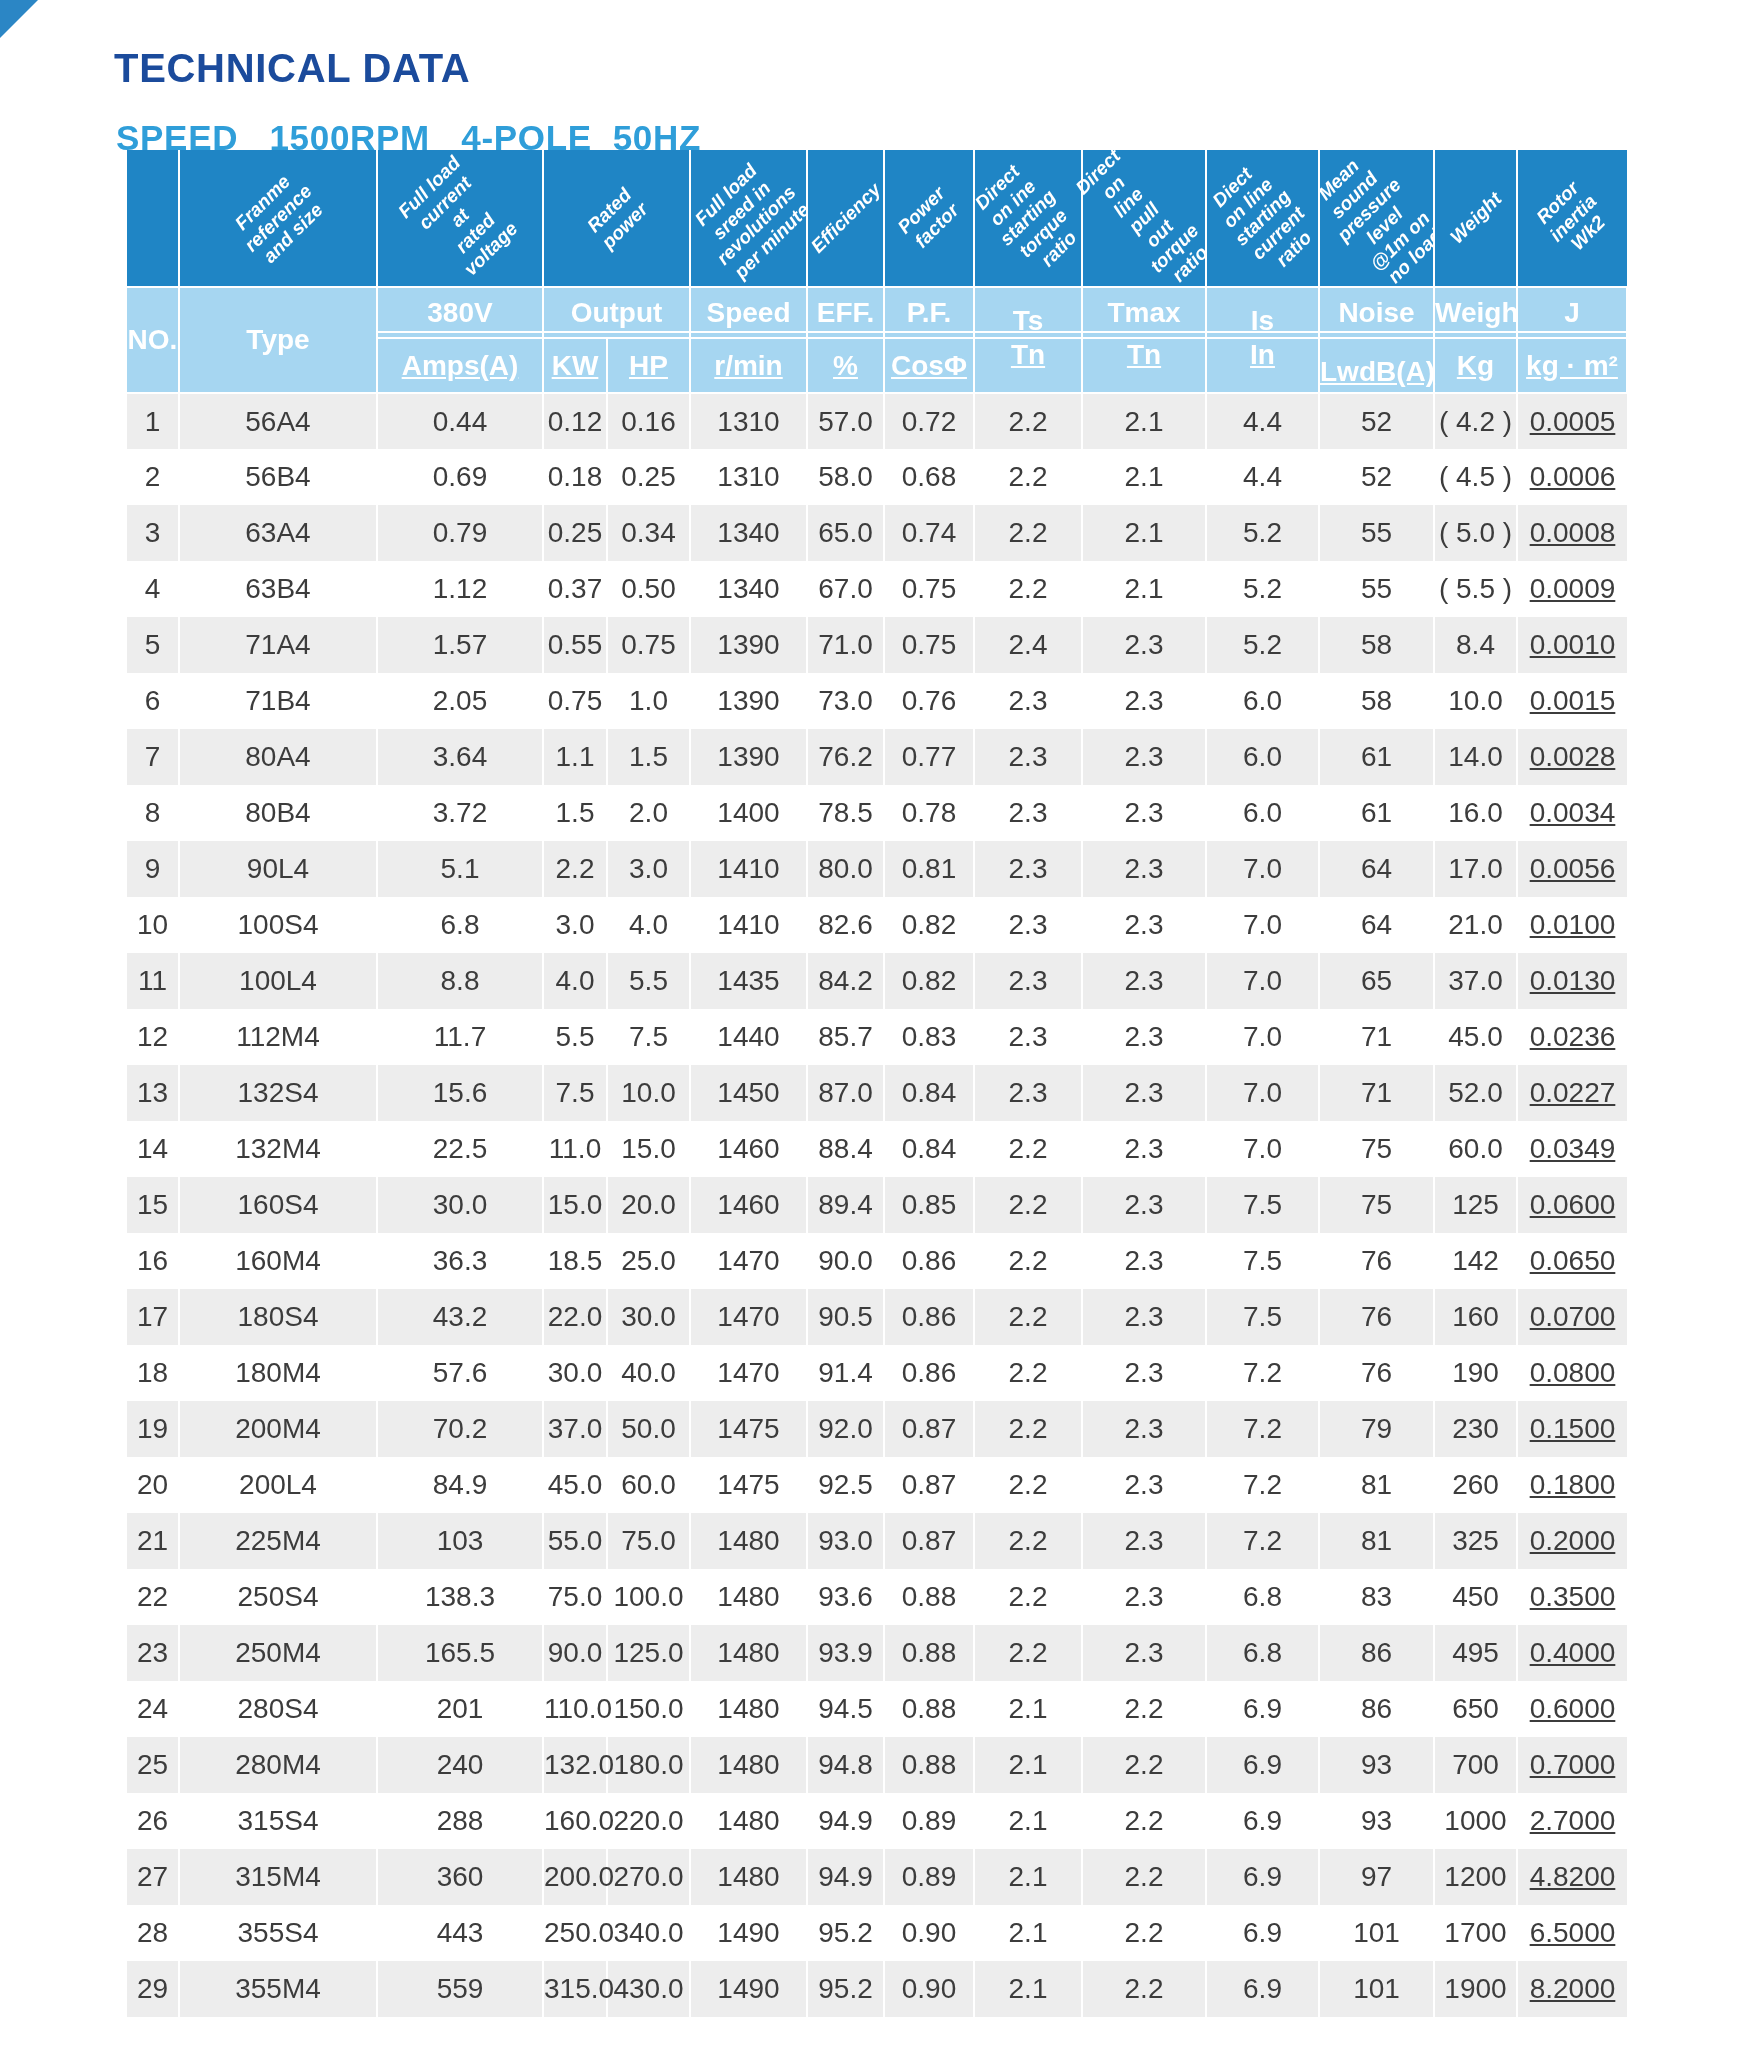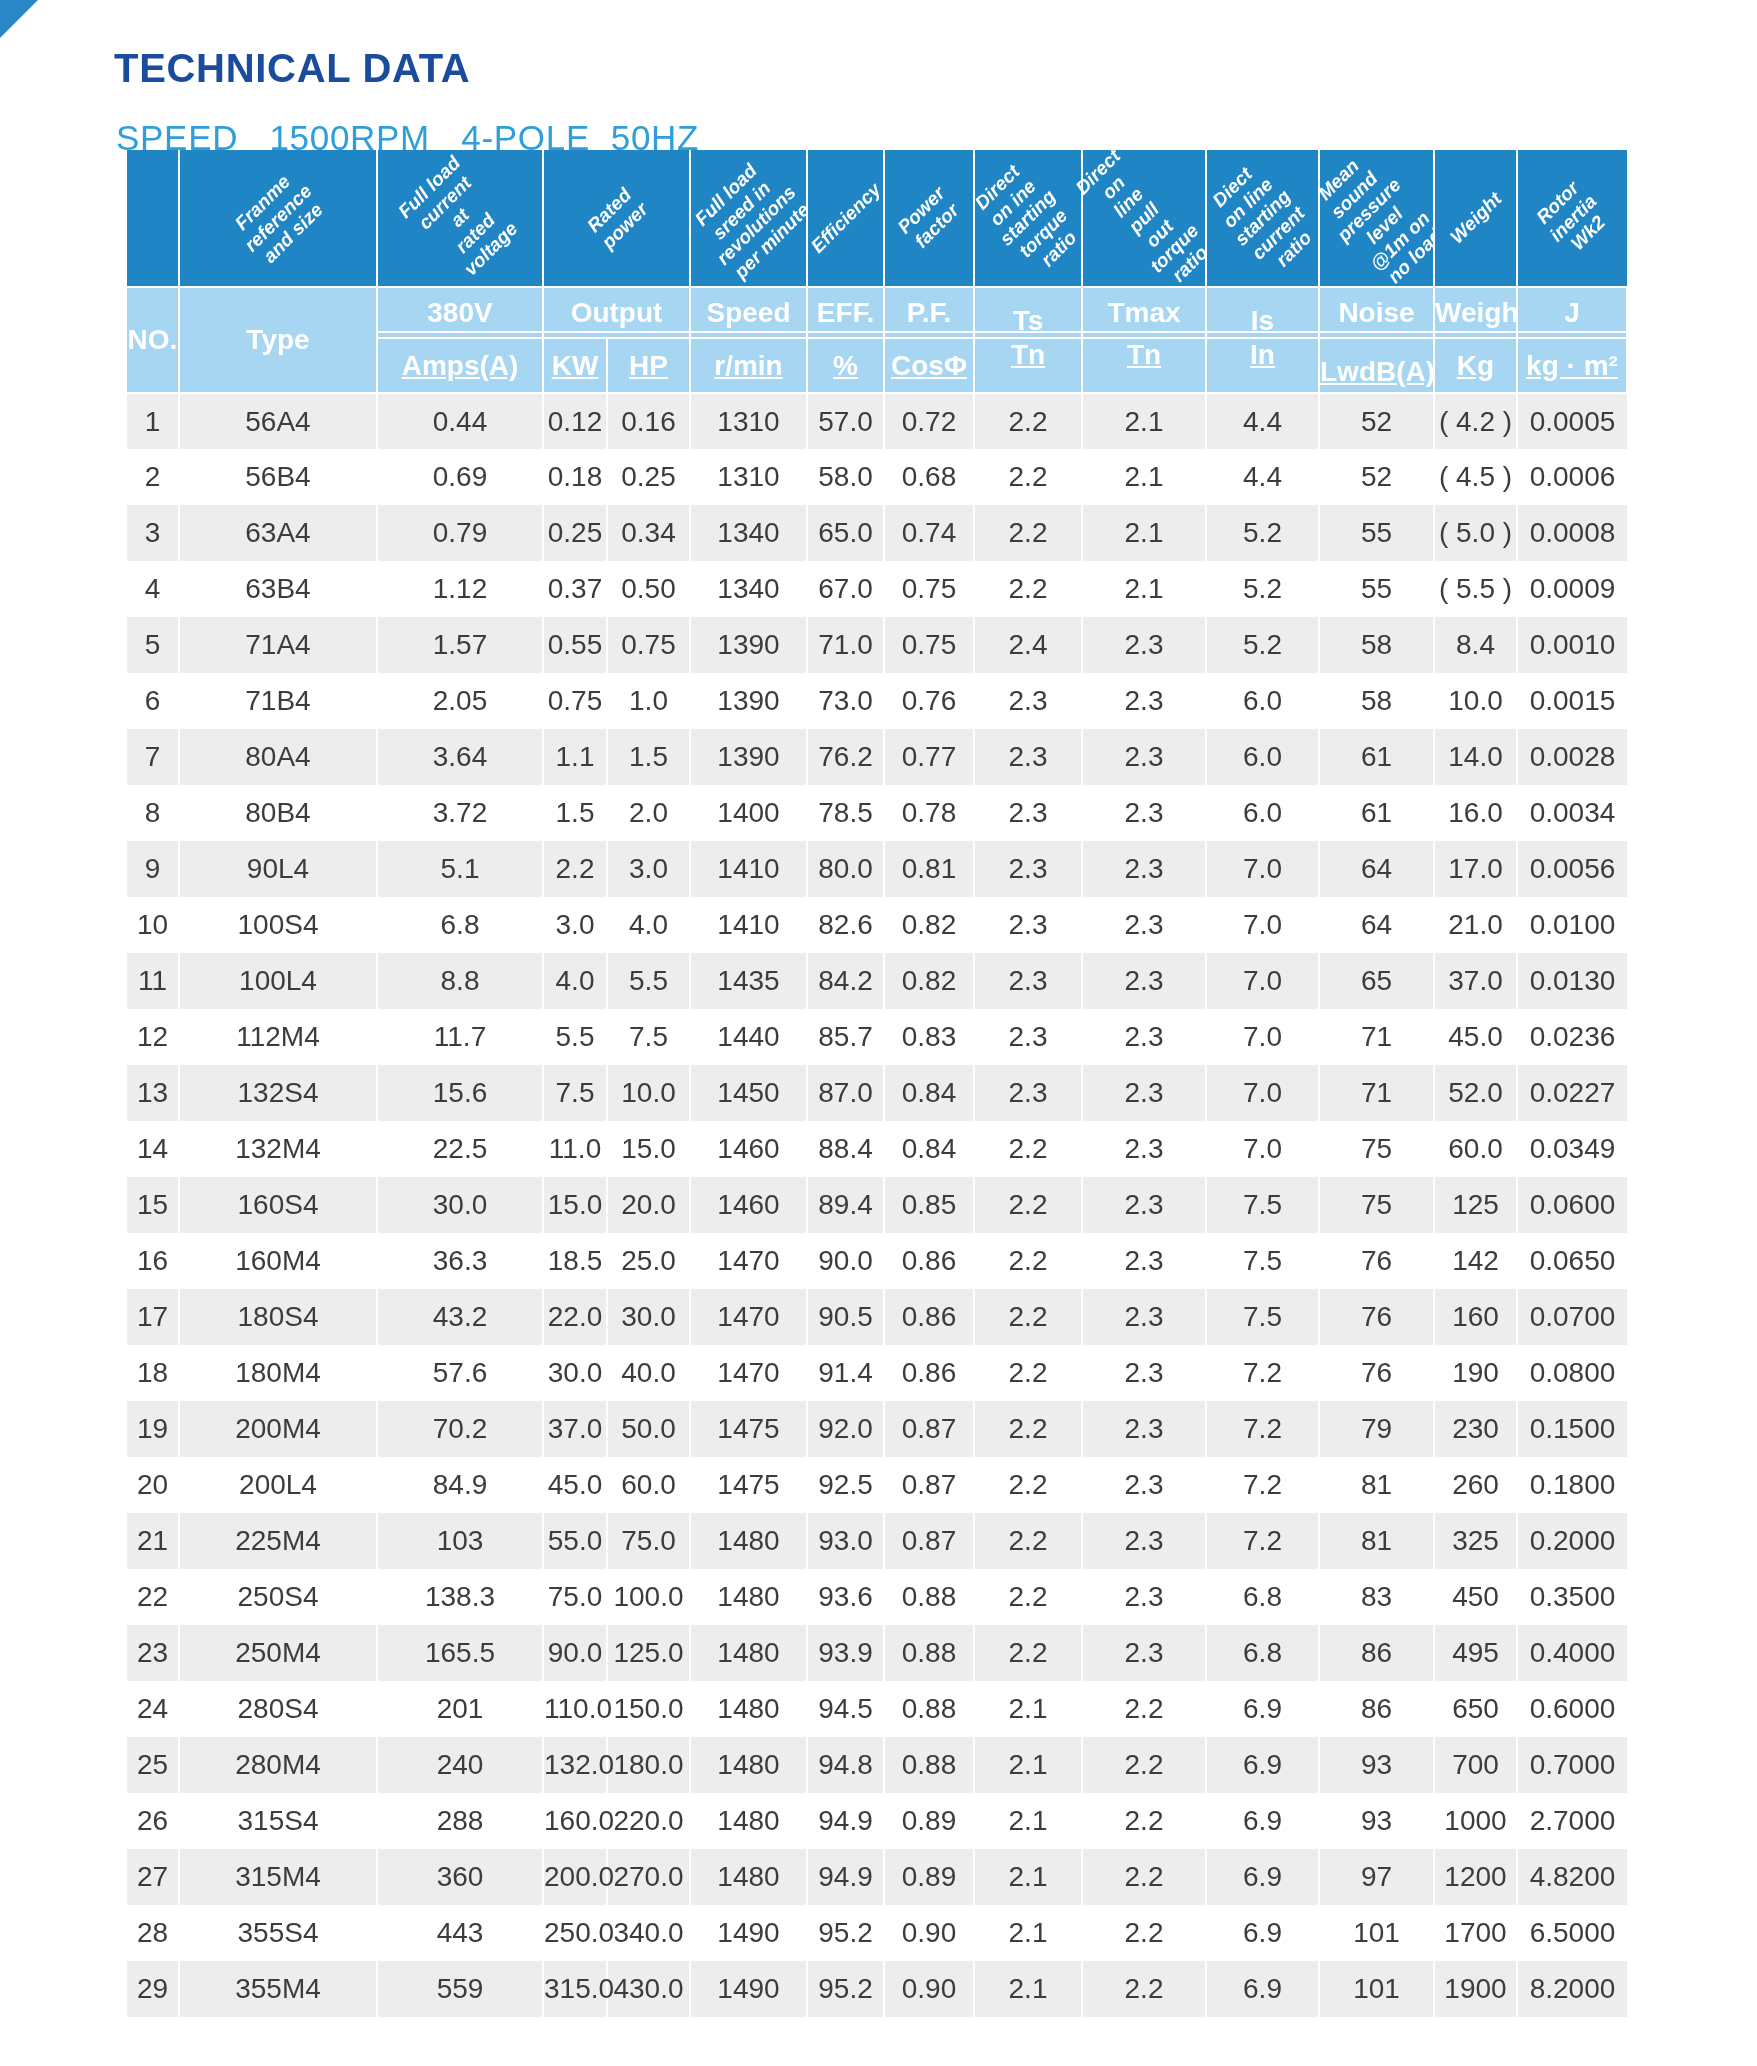--- a/index.html
+++ b/index.html
@@ -1,19 +1,19 @@
 <!DOCTYPE html>
 <html style="font-size:11.2px"><head>
 <meta charset="utf-8">
 <style>
   html,body{margin:0;padding:0;background:#ffffff;}
   body{width:1757px;height:2066px;position:relative;font-family:"Liberation Sans",sans-serif;-webkit-font-smoothing:antialiased;}
   .corner{position:absolute;top:0;left:0;width:0;height:0;border-top:38px solid #2b86c5;border-right:38px solid transparent;}
   .page-title{position:absolute;left:114px;top:19.6px;font-size:40px;font-weight:bold;color:#1b4b9c;letter-spacing:0.7px;}
-  .page-subtitle{position:absolute;left:116px;top:89px;font-size:35px;font-weight:normal;color:#2f9ed9;white-space:pre;letter-spacing:0.7px;}
+  .page-subtitle{position:absolute;left:116px;top:89px;font-size:35px;font-weight:bold;color:#2f9ed9;white-space:pre;letter-spacing:0.7px;}
   .data-table{position:absolute;left:127px;top:150px;border-collapse:collapse;table-layout:fixed;width:1500px;}
   .data-table th,.data-table td{box-sizing:border-box;padding:0;text-align:center;vertical-align:middle;}
   
   col.c-no{width:52px;}col.c-type{width:198px;}col.c-amps{width:166px;}
   col.c-kw{width:64px;}col.c-hp{width:83px;}col.c-speed{width:117px;}
   col.c-eff{width:77px;}col.c-pf{width:90px;}col.c-ts{width:108px;}
   col.c-tmax{width:124px;}col.c-is{width:113px;}col.c-noise{width:115px;}
   col.c-weight{width:83px;}col.c-j{width:110px;}
   
   tr.rot-row th{background:#1f85c5;height:137px;border-right:2.1px solid #fff;border-bottom:2.1px solid #fff;position:relative;overflow:visible;}
@@ -23,21 +23,21 @@
   tr.sub-top th,tr.sub-bot th,th.span2{background:#a6d6f1;color:#ffffff;font-weight:bold;font-size:28px;border-right:2.1px solid #fff;}
   tr.sub-top th{height:42px;border-bottom:2.1px solid #fff;position:relative;}
   tr.sub-bot th{height:42px;border-bottom:2.1px solid #fff;text-decoration:underline;}
   th.span2{font-size:29px;border-bottom:2.1px solid #fff;}
   tr.sub-top th.dbl::after{content:"";position:absolute;left:0;right:0;bottom:4.2px;height:2.1px;background:#ffffff;}
   th.va-top{vertical-align:top;padding-top:17px;}
   th.va-bot{vertical-align:bottom;padding-bottom:21px;}
   th.small-unit{font-size:21.7px;}
   
   tbody td{height:56px;font-size:28px;color:#3c3c3c;border-right:2.8px solid #fff;}
-  tbody td:last-child{border-right:none;}
+  tbody td:last-child{border-right:none;text-decoration:underline;}
   tbody tr.gray td{background:#ededed;}
   tbody tr.white td{background:#ffffff;}
 </style>
 </head>
 <body>
 
 <div class="corner"></div>
 
 <h1 class="page-title">TECHNICAL DATA</h1>
 <h2 class="page-subtitle">SPEED   1500RPM   4-POLE  50HZ</h2>

